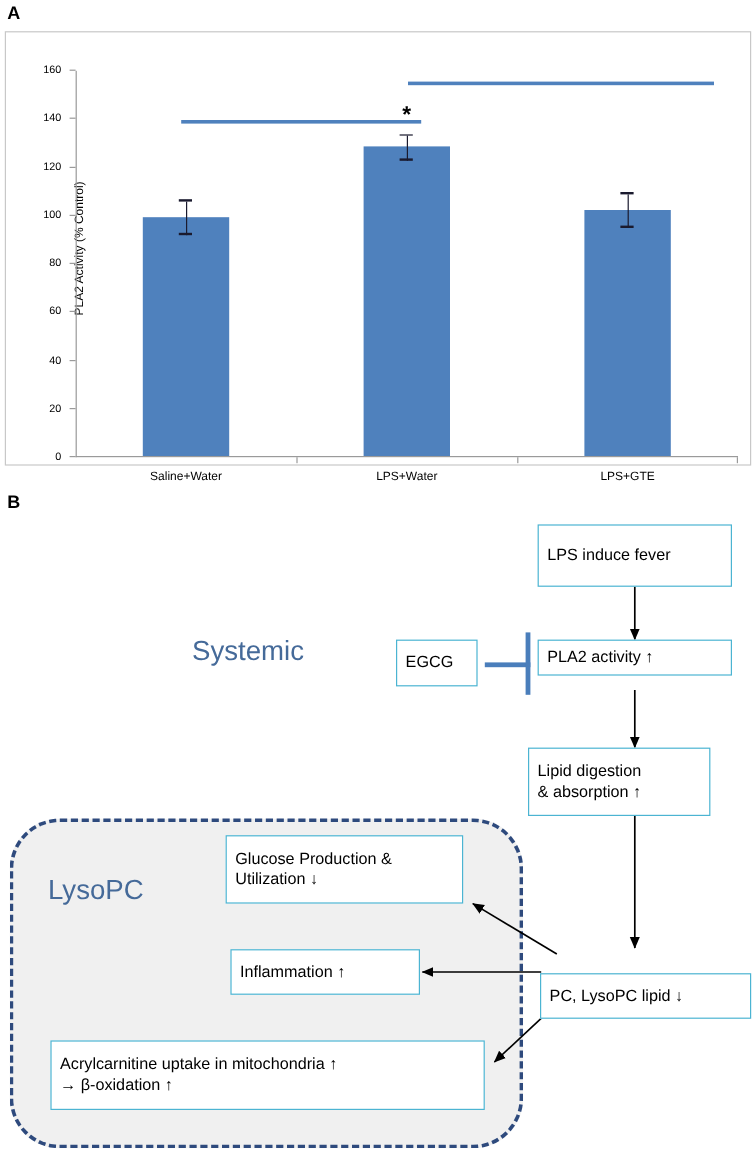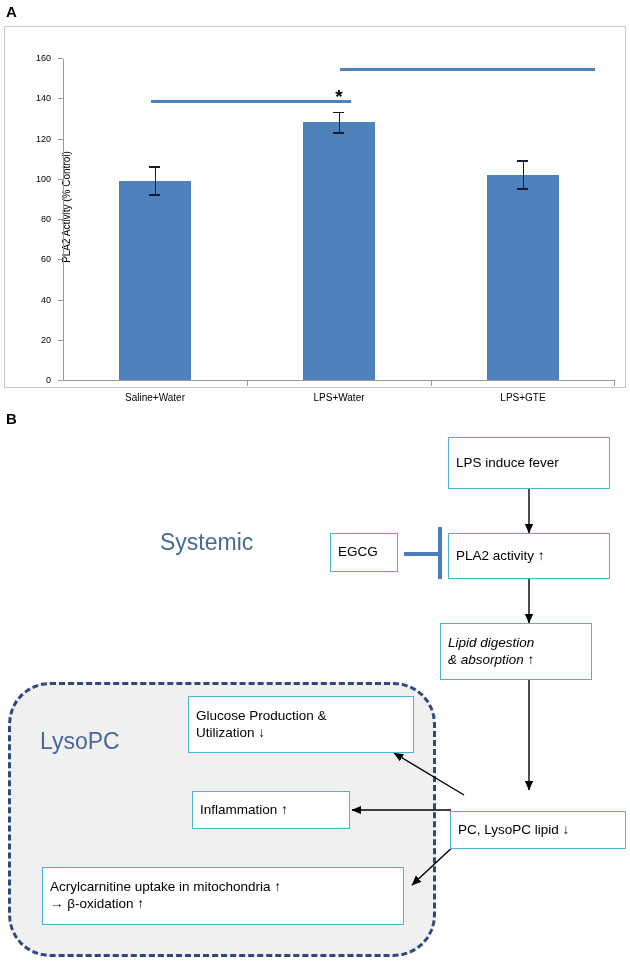--- a/index.html
+++ b/index.html
@@ -283,28 +283,28 @@
     <line x1="472" y1="424" x2="412" y2="480" stroke="#000" stroke-width="1.4" marker-end="url(#ah)"></line>
   </svg>
 
   <div class="inh-h" style="left:404px; top:147px; width:38px;"></div>
   <div class="inh-v" style="left:438px; top:122px; height:52px;"></div>
 
   <div class="dbox" style="left:448px; top:32px; width:162px; height:52px;">LPS induce fever</div>
 
   <div class="dbox" style="left:330px; top:128px; width:68px; height:39px;text-align:right;">EGCG</div>
 
-  <div class="dbox" style="left:448px; top:128px; width:162px; height:46px;">PLA2 activity ↑</div>
-
-  <div class="dbox" style="left:440px; top:218px; width:152px; height:57px;font-style:italic;">Lipid digestion
+  <div class="dbox" style="left:448px; top:128px; width:162px; height:30px;">PLA2 activity ↑</div>
+
+  <div class="dbox" style="left:440px; top:218px; width:152px; height:57px;">Lipid digestion
 &amp; absorption ↑</div>
 
   <div class="dbox" style="left:450px; top:406px; width:176px; height:38px;">PC, LysoPC lipid ↓</div>
 
-  <div class="dbox" style="left:188px; top:291px; width:226px; height:57px;">Glucose Production &amp;
+  <div class="dbox" style="left:188px; top:291px; width:198px; height:57px;">Glucose Production &amp;
 Utilization ↓</div>
 
   <div class="dbox" style="left:192px; top:386px; width:158px; height:38px;">Inflammation ↑</div>
 
   <div class="dbox" style="left:42px; top:462px; width:362px; height:58px;">Acrylcarnitine uptake in mitochondria ↑
 → β-oxidation ↑</div>
 
 </div>
 
 </body></html>

